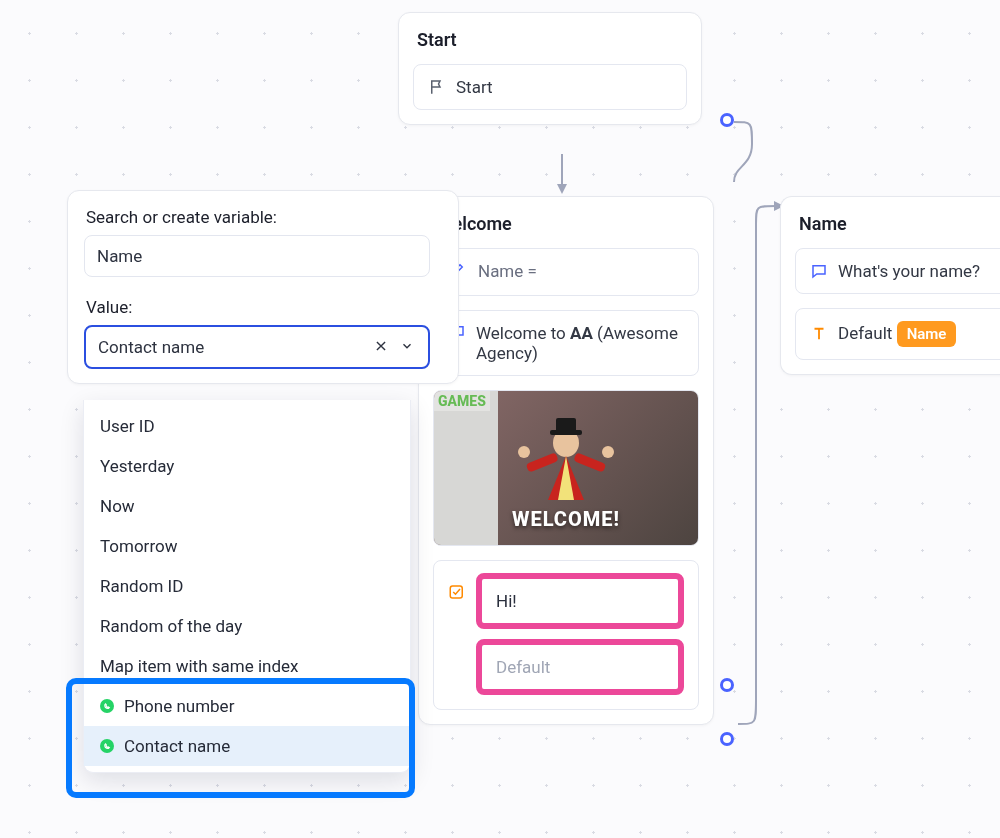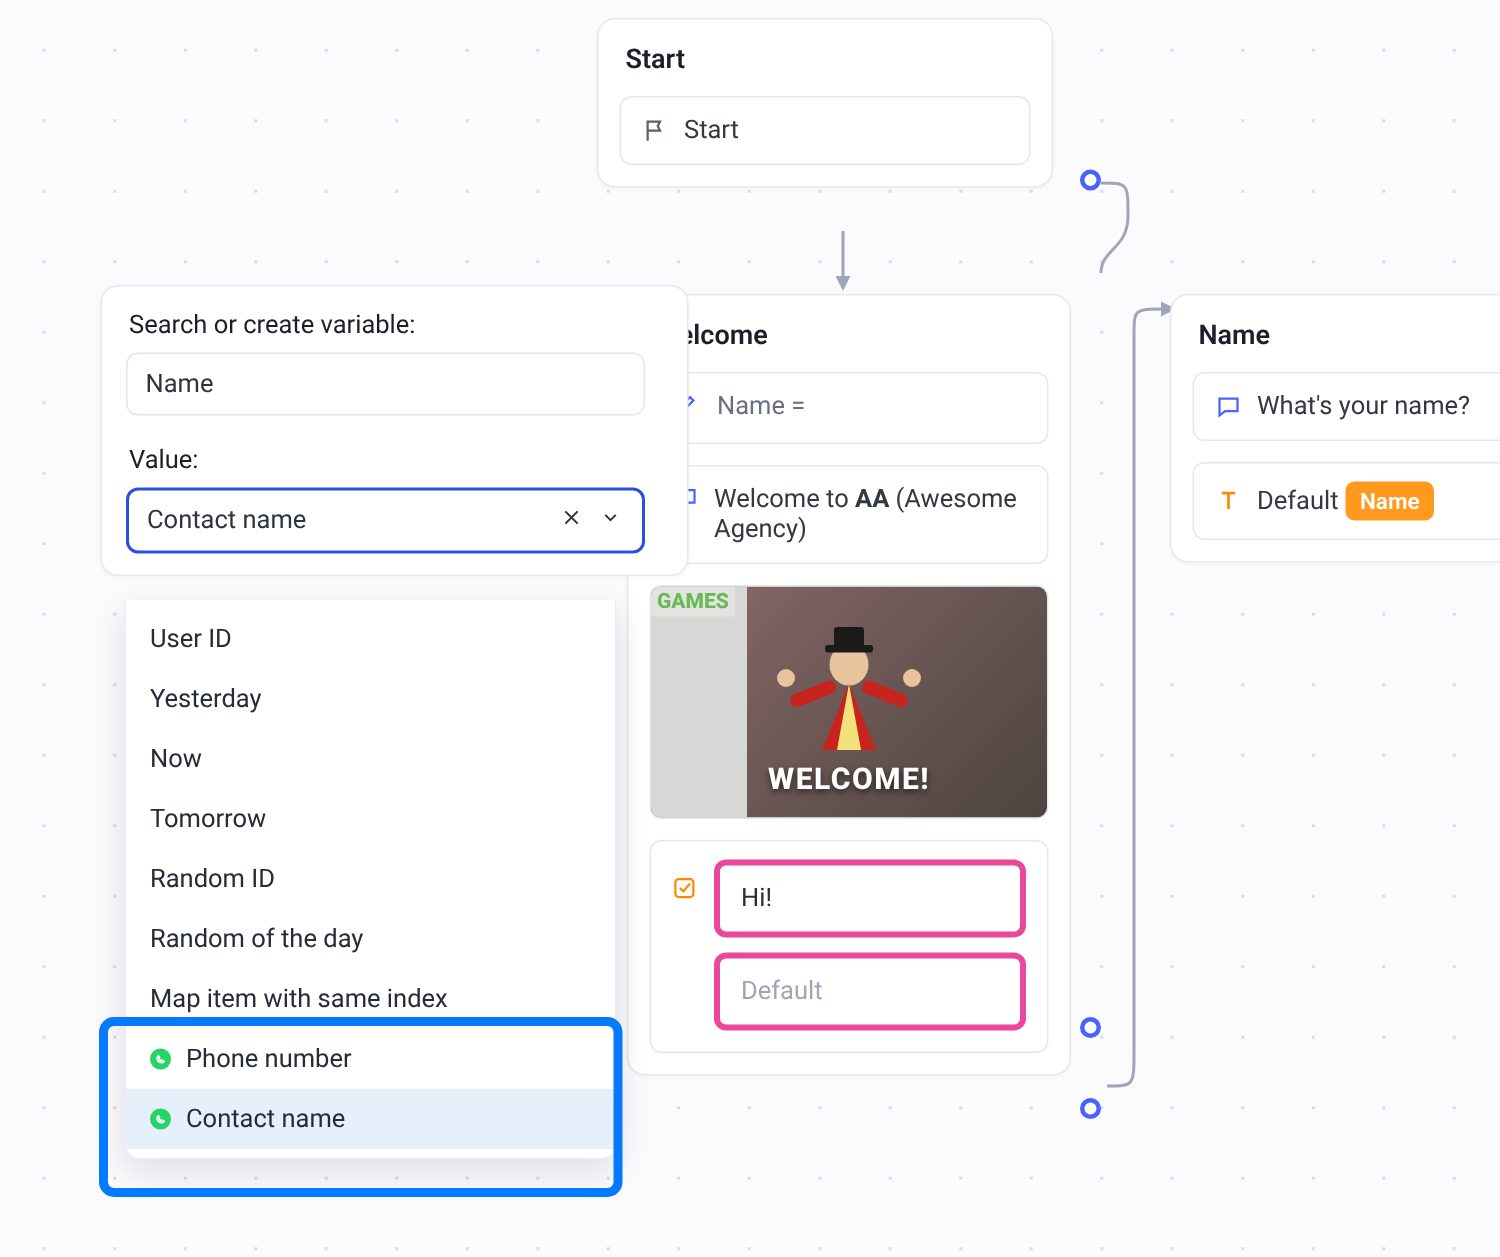--- a/index.html
+++ b/index.html
@@ -95,21 +95,21 @@
   }
   .fake-img .label-games {
     position:absolute; left:0; top:0; color:#6b5; font-weight:800; font-size:14px;
     background: rgba(255,255,255,.3); padding:2px 4px;
   }
   .fake-img .ringmaster {
     position:absolute; left:50%; top:50%; transform:translate(-50%,-50%);
     width:120px; height:120px;
   }
   .choice-field {
-    border:4px solid #ec4899; border-radius:8px;
+    border:6px solid #ec4899; border-radius:8px;
     padding: 12px 14px; font-size:17px; color:#2a2f3d;
   }
   .choice-field.placeholder { color:#a0a6b5; }
 
   
   #name-card { left: 780px; top: 196px; width: 280px; border-radius: 12px 0 0 12px; border-right:none; }
   .chip-orange {
     display:inline-block; background:#ff9a1f; color:#fff; font-weight:600;
     border-radius:6px; padding:4px 10px; font-size:15px;
   }

